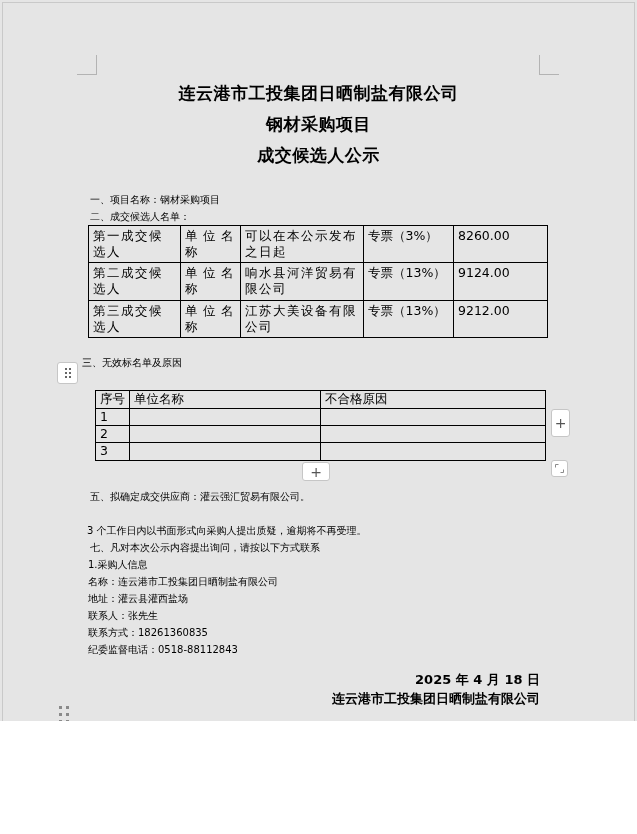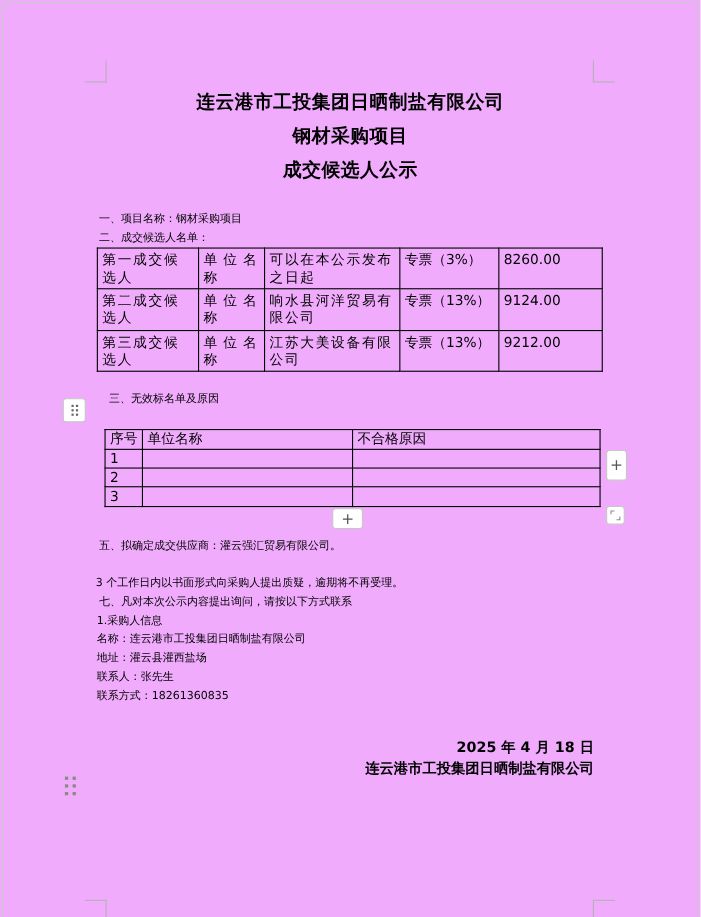--- a/index.html
+++ b/index.html
@@ -1,38 +1,38 @@
 <!DOCTYPE html>
 <html><head>
 <meta charset="utf-8">
 <style>
   html,body{margin:0;padding:0;background:#ffffff;}
   body{font-family:"DejaVu Sans","Liberation Sans",sans-serif;}
-  .page{position:relative;width:637px;height:834px;background:#f0abfc;overflow:hidden;color:#000;}
+  .page{position:relative;width:637px;height:721px;background:#e5e5e5;overflow:hidden;color:#000;}
   
   .edge{position:absolute;background:#c9c9c9;}
   .edge-top{left:2px;top:2px;width:633px;height:1px;}
   .edge-left{left:2px;top:2px;width:1px;height:832px;}
   .edge-right{left:634px;top:2px;width:1px;height:832px;}
   
   .mark{position:absolute;width:19px;height:19px;border:0 solid #b3b3b3;}
   .mark-tl{left:77px;top:55px;border-right-width:1px;border-bottom-width:1px;}
   .mark-tr{left:539px;top:55px;border-left-width:1px;border-bottom-width:1px;}
   .mark-bl{left:77px;top:818px;height:15px;border-right-width:1px;border-top-width:1px;}
   .mark-br{left:539px;top:818px;height:15px;border-left-width:1px;border-top-width:1px;}
   
   .title{position:absolute;left:0;width:637px;text-align:center;font-weight:bold;font-size:17px;letter-spacing:0.5px;line-height:19px;}
   .title1{top:84px;}
   .title2{top:115px;}
   .title3{top:146px;}
   
   .para{position:absolute;font-size:10px;line-height:15px;white-space:nowrap;}
   .p1{left:90px;top:192px;}
   .p2{left:90px;top:209px;}
-  .p3{left:99px;top:355px;}
+  .p3{left:82px;top:355px;}
   .p5{left:90px;top:489px;}
   .p6a{left:90px;top:506px;}
   .p6b{left:87px;top:523px;}
   .p7{left:90px;top:540px;}
   .pinfo{left:88px;top:557px;}
   .pname{left:88px;top:574px;}
   .paddr{left:88px;top:591px;}
   .pcontact{left:88px;top:608px;}
   .pphone{left:88px;top:625px;}
   .psuper{left:88px;top:642px;}
@@ -167,20 +167,21 @@
 
   <div class="para p5">五、拟确定成交供应商：灌云强汇贸易有限公司。</div>
   <div class="para p6b">3 个工作日内以书面形式向采购人提出质疑，逾期将不再受理。</div>
   <div class="para p7">七、凡对本次公示内容提出询问，请按以下方式联系</div>
 
   <div class="para pinfo">1.采购人信息</div>
   <div class="para pname">名称：连云港市工投集团日晒制盐有限公司</div>
   <div class="para paddr">地址：灌云县灌西盐场</div>
   <div class="para pcontact">联系人：张先生</div>
   <div class="para pphone">联系方式：18261360835</div>
+  <div class="para psuper">纪委监督电话：0518-88112843</div>
 
   <div class="sig sig-company">连云港市工投集团日晒制盐有限公司</div>
   <div class="sig sig-date">2025 年 4 月 18 日</div>
 
   <div class="float-dots">
     <span class="dots6"></span>
   </div>
 
 </div>
 

